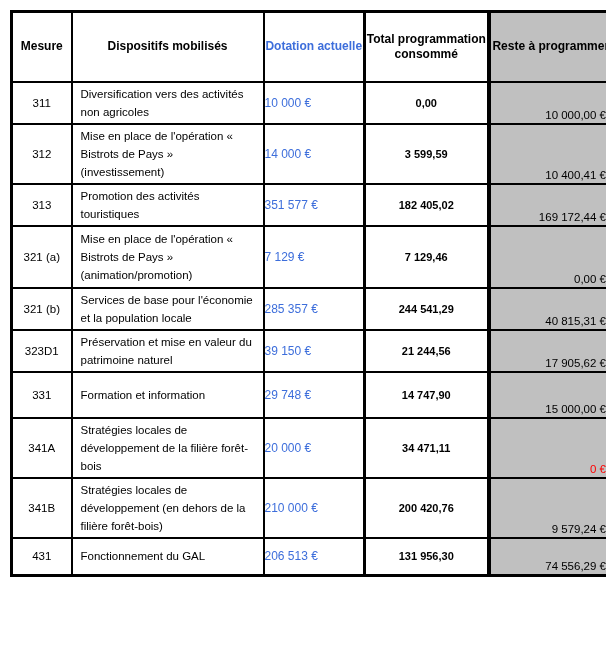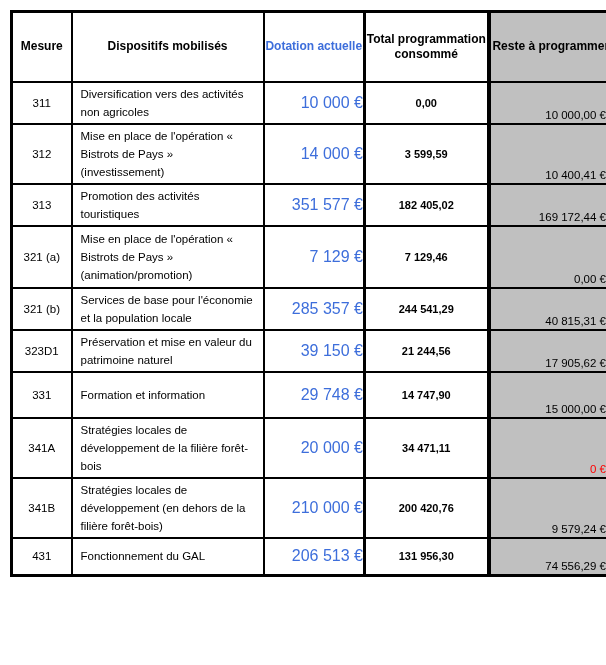--- a/index.html
+++ b/index.html
@@ -48,23 +48,23 @@
     white-space: nowrap;
   }
   td.c-label {
     font-size: 11.5px;
     line-height: 18px;
     text-align: left;
     vertical-align: middle;
     padding: 2px 4px 2px 8px;
   }
   td.c-dotation {
-    font-size: 16px;
+    font-size: 12px;
     color: var(--accent-blue);
-    text-align: right;
+    text-align: left;
     vertical-align: middle;
     white-space: nowrap;
   }
   td.c-consomme {
     font-size: 11px;
     font-weight: bold;
     text-align: center;
     vertical-align: middle;
     white-space: nowrap;
   }

